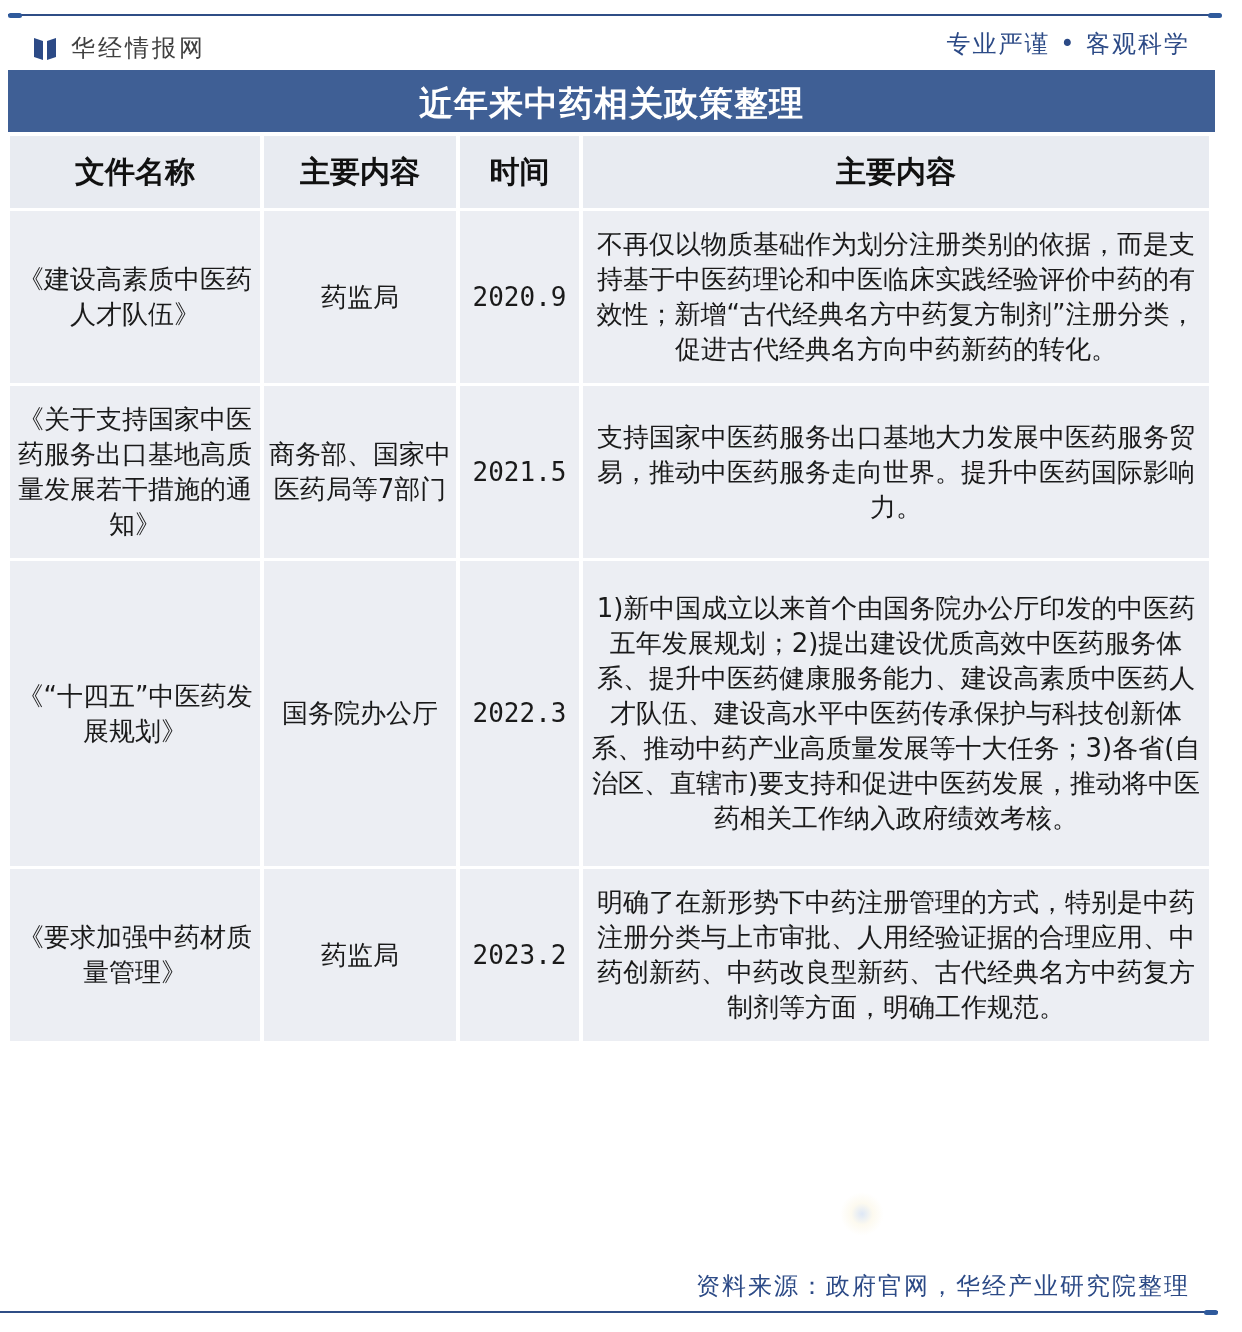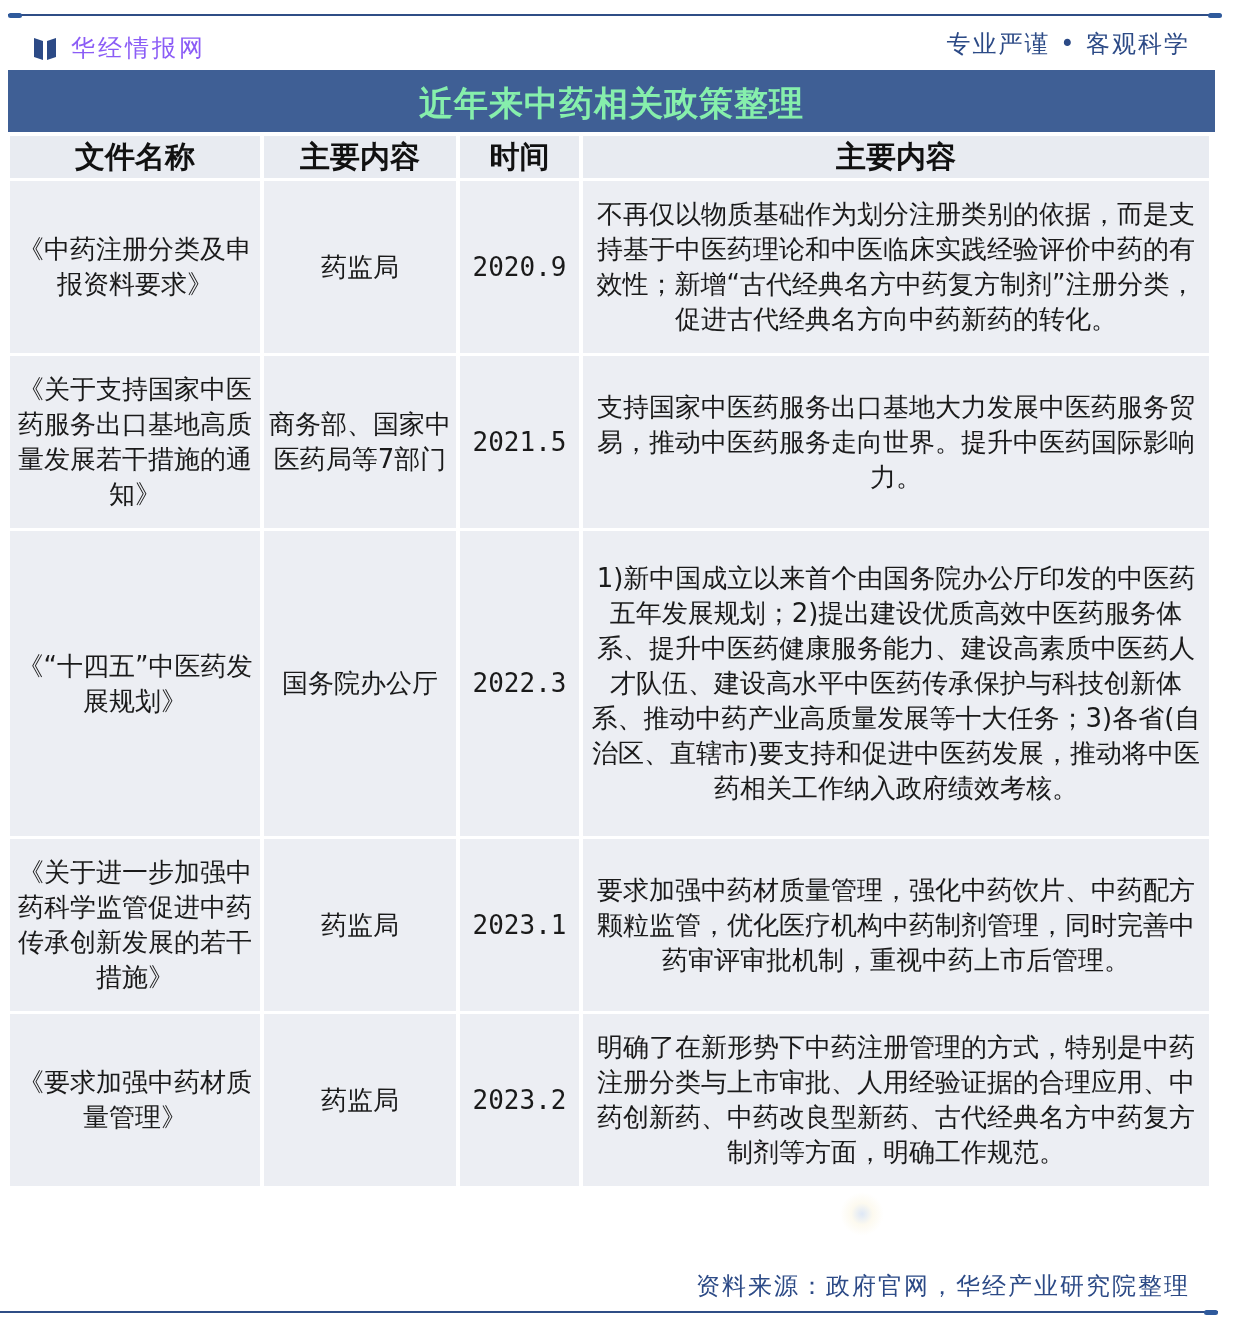--- a/index.html
+++ b/index.html
@@ -18,38 +18,38 @@
     position: absolute; width: 14px; height: 5px; border-radius: 3px;
     background: #2f5a9c;
   }
   .header-row {
     position: absolute; left: 0; top: 22px; width: 1242px; height: 46px;
   }
   .logo {
     position: absolute; left: 33px; top: 10px; display: flex; align-items: center;
   }
   .logo-icon { width: 24px; height: 26px; margin-right: 14px; display: block; }
-  .logo-text { font-size: 24px; color: #8b5cf6; letter-spacing: 3px; }
+  .logo-text { font-size: 24px; color: #404040; letter-spacing: 3px; }
   .slogan {
     position: absolute; right: 52px; top: 6px; font-size: 24px; color: #2c4a86; letter-spacing: 2px;
   }
   .title-bar {
     position: absolute; left: 8px; top: 70px; width: 1207px; height: 62px;
-    background: #3f5f95; color: #86efac; text-align: center;
+    background: #3f5f95; color: #ffffff; text-align: center;
     font-family: "DejaVu Serif", "Liberation Serif", serif;
     font-weight: bold; font-size: 34px; line-height: 66px; letter-spacing: 1px;
   }
   table.policy {
     position: absolute; left: 8px; top: 133px; width: 1207px;
     border-collapse: separate; border-spacing: 4px 3px; table-layout: fixed;
     margin-left: -2px;
   }
   table.policy th {
     background: #e8ebf1; font-size: 30px; font-weight: bold; color: #111;
-    height: 42px; padding: 0; text-align: center;
+    height: 42px; padding: 15px; text-align: center;
   }
   table.policy td {
     background: #eceef3; text-align: center; vertical-align: middle;
     font-size: 26px; line-height: 35px; color: #1a1a1a; padding: 16px 2px;
   }
   td.name { padding: 0 6px; }
   td.date { font-family: "DejaVu Sans Mono", "Liberation Mono", monospace; font-size: 25px; }
   td.content { text-align: center; padding: 0 6px; }
   .watermark {
     position: absolute; left: 840px; top: 1200px; width: 330px; height: 60px; pointer-events: none;
@@ -99,42 +99,36 @@
   <thead>
     <tr>
       <th>文件名称</th>
       <th>主要内容</th>
       <th>时间</th>
       <th>主要内容</th>
     </tr>
   </thead>
   <tbody>
     <tr style="height:172px">
-      <td class="name">《中药注册分类及申报资料要求》</td>
+      <td class="name">《建设高素质中医药人才队伍》</td>
       <td>药监局</td>
       <td class="date">2020.9</td>
       <td class="content">不再仅以物质基础作为划分注册类别的依据，而是支持基于中医药理论和中医临床实践经验评价中药的有效性；新增“古代经典名方中药复方制剂”注册分类，促进古代经典名方向中药新药的转化。</td>
     </tr>
     <tr style="height:138px">
       <td class="name">《关于支持国家中医药服务出口基地高质量发展若干措施的通知》</td>
       <td>商务部、国家中医药局等7部门</td>
       <td class="date">2021.5</td>
       <td class="content">支持国家中医药服务出口基地大力发展中医药服务贸易，推动中医药服务走向世界。提升中医药国际影响力。</td>
     </tr>
     <tr style="height:305px">
       <td class="name">《“十四五”中医药发展规划》</td>
       <td>国务院办公厅</td>
       <td class="date">2022.3</td>
       <td class="content">1)新中国成立以来首个由国务院办公厅印发的中医药五年发展规划；2)提出建设优质高效中医药服务体系、提升中医药健康服务能力、建设高素质中医药人才队伍、建设高水平中医药传承保护与科技创新体系、推动中药产业高质量发展等十大任务；3)各省(自治区、直辖市)要支持和促进中医药发展，推动将中医药相关工作纳入政府绩效考核。</td>
-    </tr>
-    <tr style="height:138px">
-      <td class="name">《关于进一步加强中药科学监管促进中药传承创新发展的若干措施》</td>
-      <td>药监局</td>
-      <td class="date">2023.1</td>
-      <td class="content">要求加强中药材质量管理，强化中药饮片、中药配方颗粒监管，优化医疗机构中药制剂管理，同时完善中药审评审批机制，重视中药上市后管理。</td>
     </tr>
     <tr style="height:168px">
       <td class="name">《要求加强中药材质量管理》</td>
       <td>药监局</td>
       <td class="date">2023.2</td>
       <td class="content">明确了在新形势下中药注册管理的方式，特别是中药注册分类与上市审批、人用经验证据的合理应用、中药创新药、中药改良型新药、古代经典名方中药复方制剂等方面，明确工作规范。</td>
     </tr>
   </tbody>
 </table>
 

